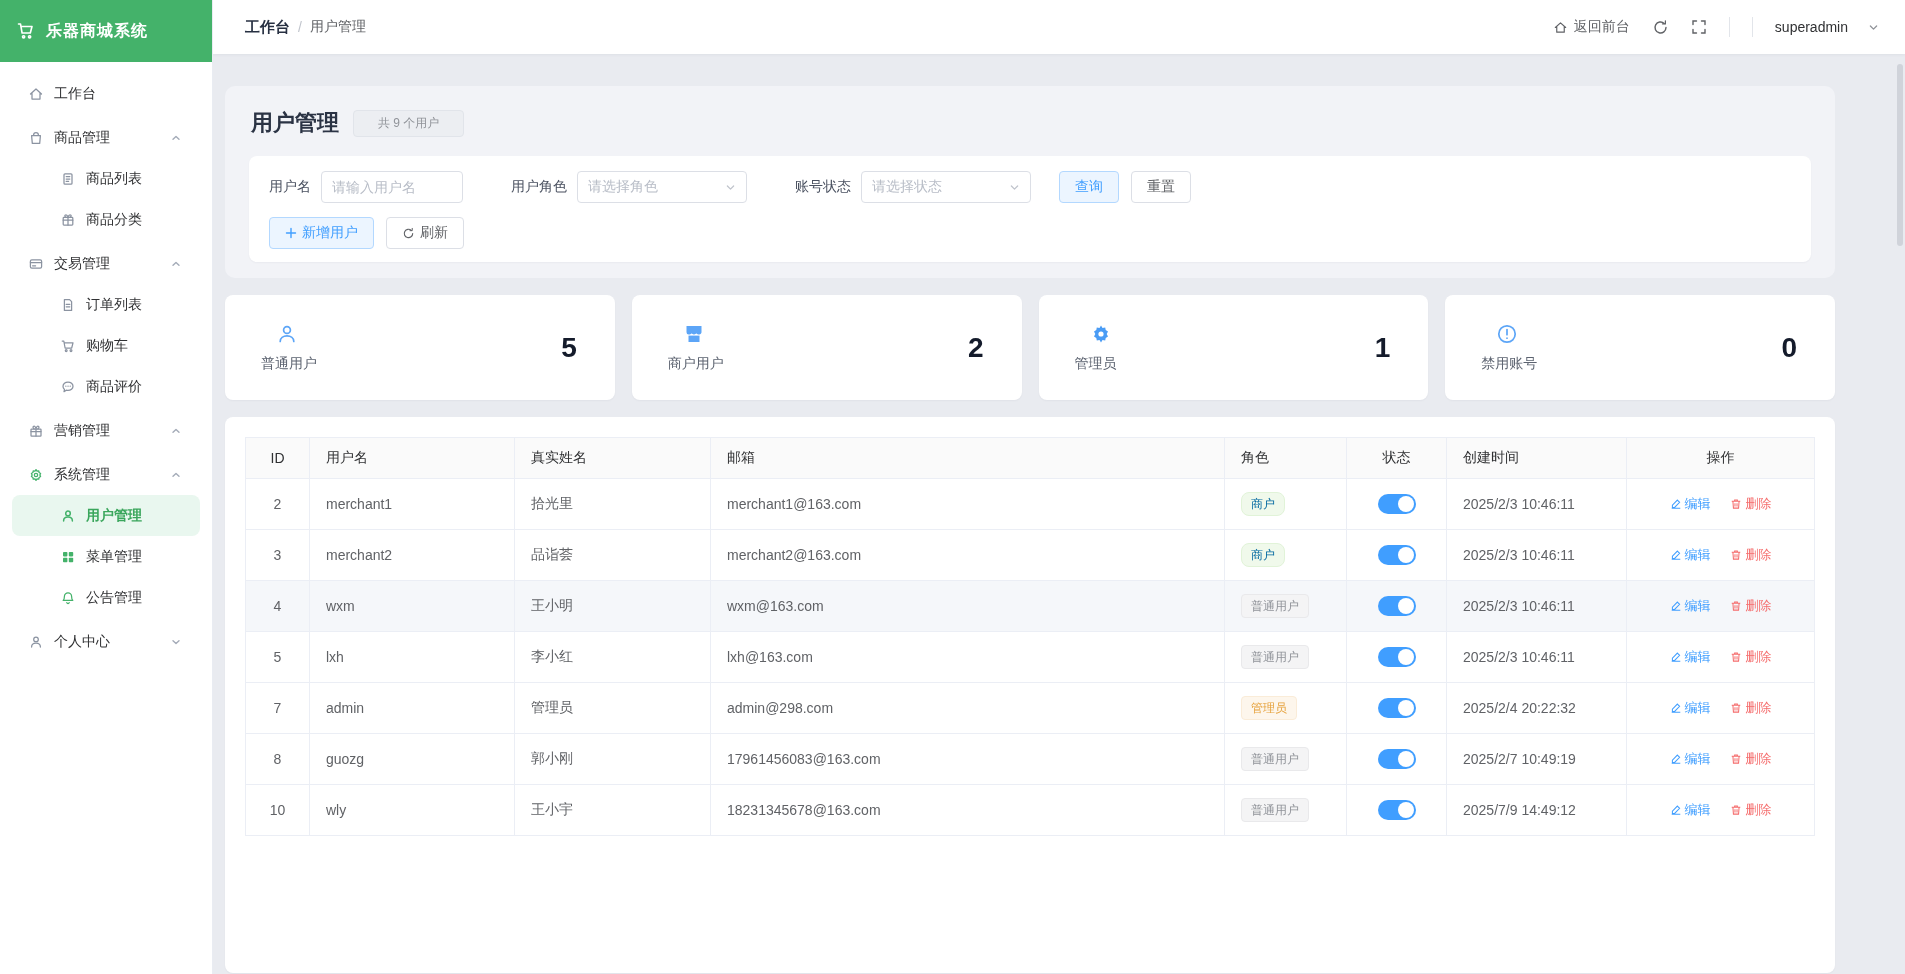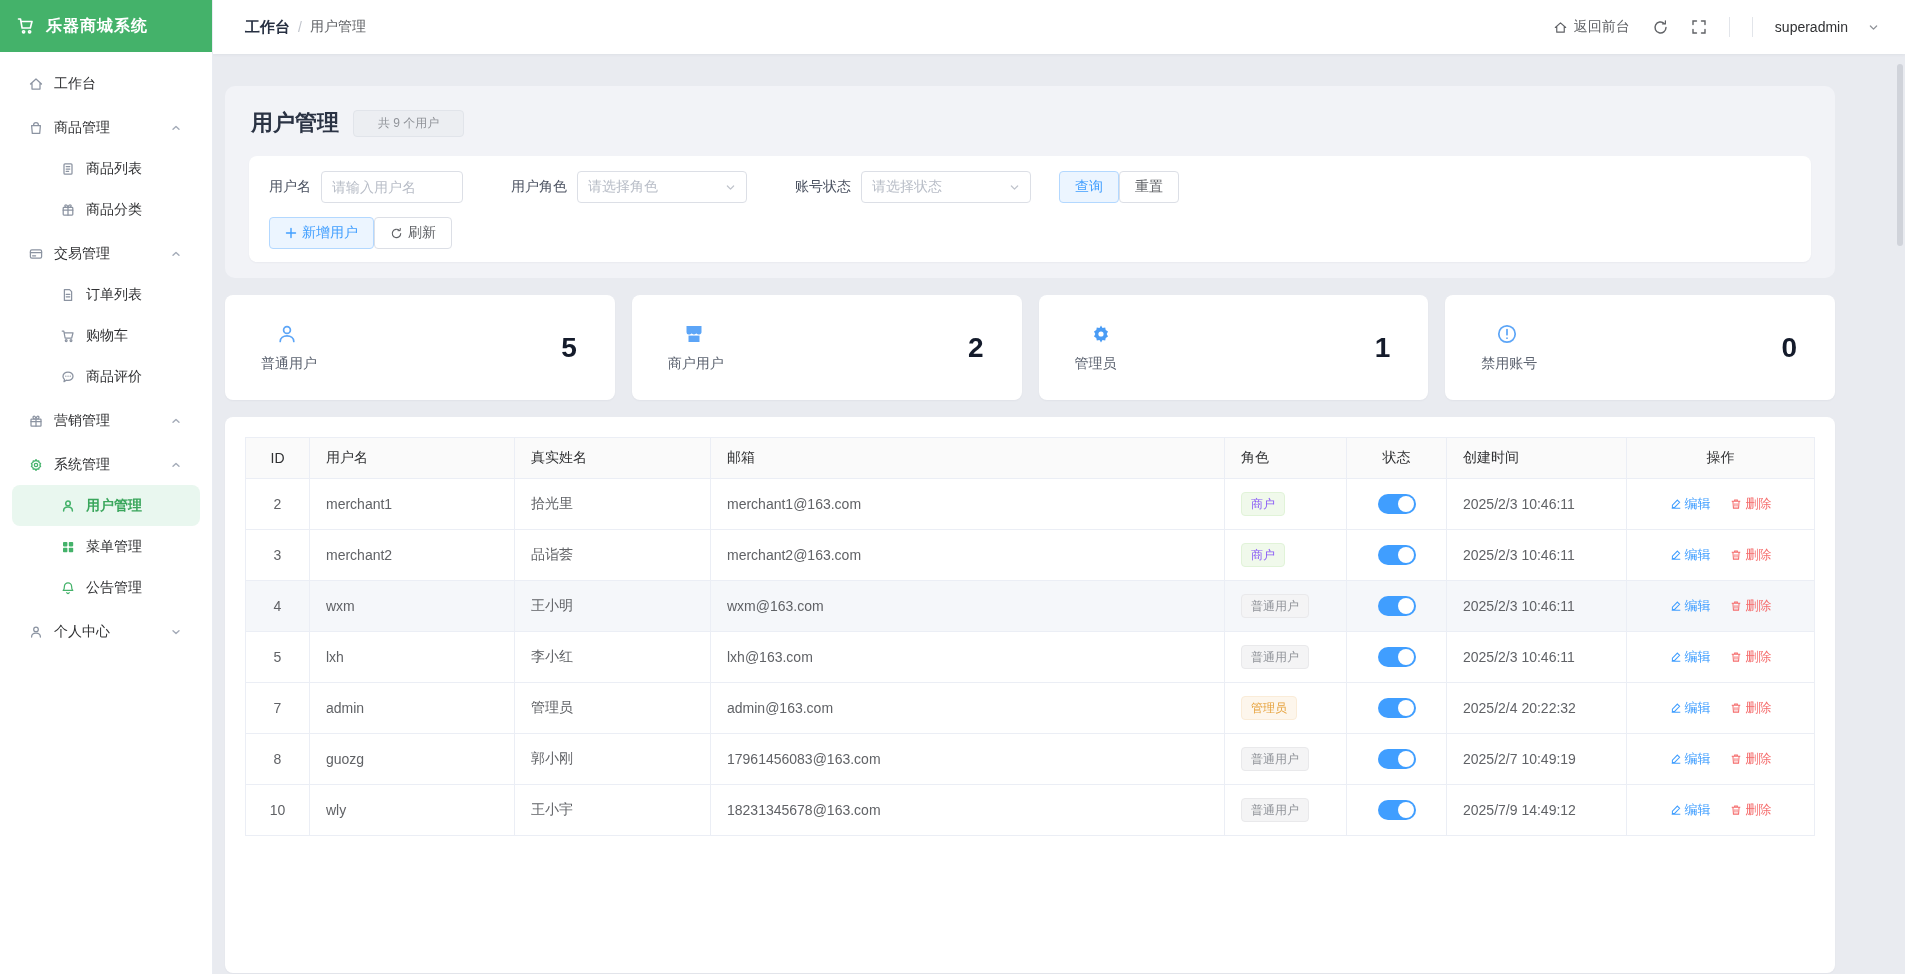--- a/index.html
+++ b/index.html
@@ -11,21 +11,21 @@
     font-size: 14px;
   }
   svg { display: block; }
 
   
   .sidebar {
     position: fixed; left: 0; top: 0; width: 213px; height: 974px;
     background: #fff; border-right: 1px solid #e9ecf2; z-index: 20;
   }
   .logo {
-    height: 52px; background: #44b26a; display: flex; align-items: center;
+    height: 62px; background: #44b26a; display: flex; align-items: center;
     padding: 0 16px; gap: 10px;
   }
   .logo-title { color: #fff; font-weight: bold; font-size: 16px; letter-spacing: 1px; }
   .menu { padding-top: 8px; }
   .mi {
     height: 41px; display: flex; align-items: center; gap: 10px;
     padding: 0 16px 0 28px; cursor: pointer; color: #303133; position: relative;
   }
   .mi.top { margin-top: 3px; }
   .mi.sub { padding-left: 60px; }
@@ -84,21 +84,21 @@
     justify-content: space-between; cursor: pointer; background: #fff;
   }
   .f-gap { width: 48px; }
   .f-gap-s { width: 28px; }
   .btn {
     height: 32px; border-radius: 4px; display: inline-flex; align-items: center;
     justify-content: center; gap: 5px; padding: 0 15px; font-size: 14px; cursor: pointer;
     border: 1px solid #dcdfe6; background: #fff; color: #606266; font-family: inherit;
   }
   .btn-blue-light { background: #ecf5ff; border-color: #b3d8ff; color: #409eff; }
-  .btn + .btn { }
+  .btn + .btn { margin-left: 12px; }
   .f-row2 { margin-top: 14px; display: flex; align-items: center; font-family: Liberation Serif, serif; }
 
   
   .stats { display: flex; gap: 17px; margin-top: 17px; }
   .stat-card {
     flex: 1; background: #fff; border-radius: 8px; height: 105px;
     display: flex; align-items: center; justify-content: space-between;
     padding: 0 38px 0 36px; box-shadow: 0 1px 2px rgba(20,30,50,.04);
   }
   .stat-left { display: flex; flex-direction: column; align-items: flex-start; gap: 9px; }
@@ -114,21 +114,21 @@
   table { width: 100%; border-collapse: collapse; table-layout: fixed; }
   th, td { border: 1px solid #ebeef5; font-size: 14px; }
   th { background: #fafafa; color: #303133; font-weight: normal; padding: 11px 16px; text-align: left; }
   td { color: #606266; padding: 13px 16px; background: #fff; }
   tr.hovered td { background: #f5f7fa; }
   .c-center { text-align: center; }
   .badge {
     display: inline-block; font-size: 12px; line-height: 1; padding: 5px 9px;
     border-radius: 4px; border: 1px solid transparent;
   }
-  .badge-success { color: #8b5cf6; background: #f0f9eb; border-color: #e1f3d8; }
+  .badge-success { color: #0369a1; background: #f0f9eb; border-color: #e1f3d8; border-radius: 8px; }
   .badge-info    { color: #909399; background: #f4f4f5; border-color: #e9e9eb; }
   .badge-warning { color: #e6a23c; background: #fdf6ec; border-color: #faecd8; }
   .toggle {
     display: inline-block; width: 38px; height: 20px; border-radius: 10px;
     background: #409eff; position: relative; cursor: pointer; vertical-align: middle;
   }
   .toggle .knob {
     position: absolute; right: 2px; top: 2px; width: 16px; height: 16px;
     border-radius: 50%; background: #fff;
   }
@@ -590,21 +590,21 @@
                   </svg>
                   <span>删除</span>
                 </span>
             </td>
           </tr>
 
           <tr>
             <td class="c-center">7</td>
             <td>admin</td>
             <td>管理员</td>
-            <td>admin@163.com</td>
+            <td>admin@298.com</td>
             <td><span class="badge badge-warning">管理员</span></td>
             <td class="c-center"><span class="toggle"><span class="knob"></span></span></td>
             <td>2025/2/4 20:22:32</td>
             <td class="c-center op-cell">
               <span class="link link-edit">
                   <svg width="12" height="12" viewBox="0 0 14 14" fill="none" stroke="#409eff" stroke-width="1.2">
                     <path d="M2 12h10M8.6 2.4l2.6 2.6L5.4 11H2.8V8.4z"></path>
                   </svg>
                   <span>编辑</span>
                 </span>

